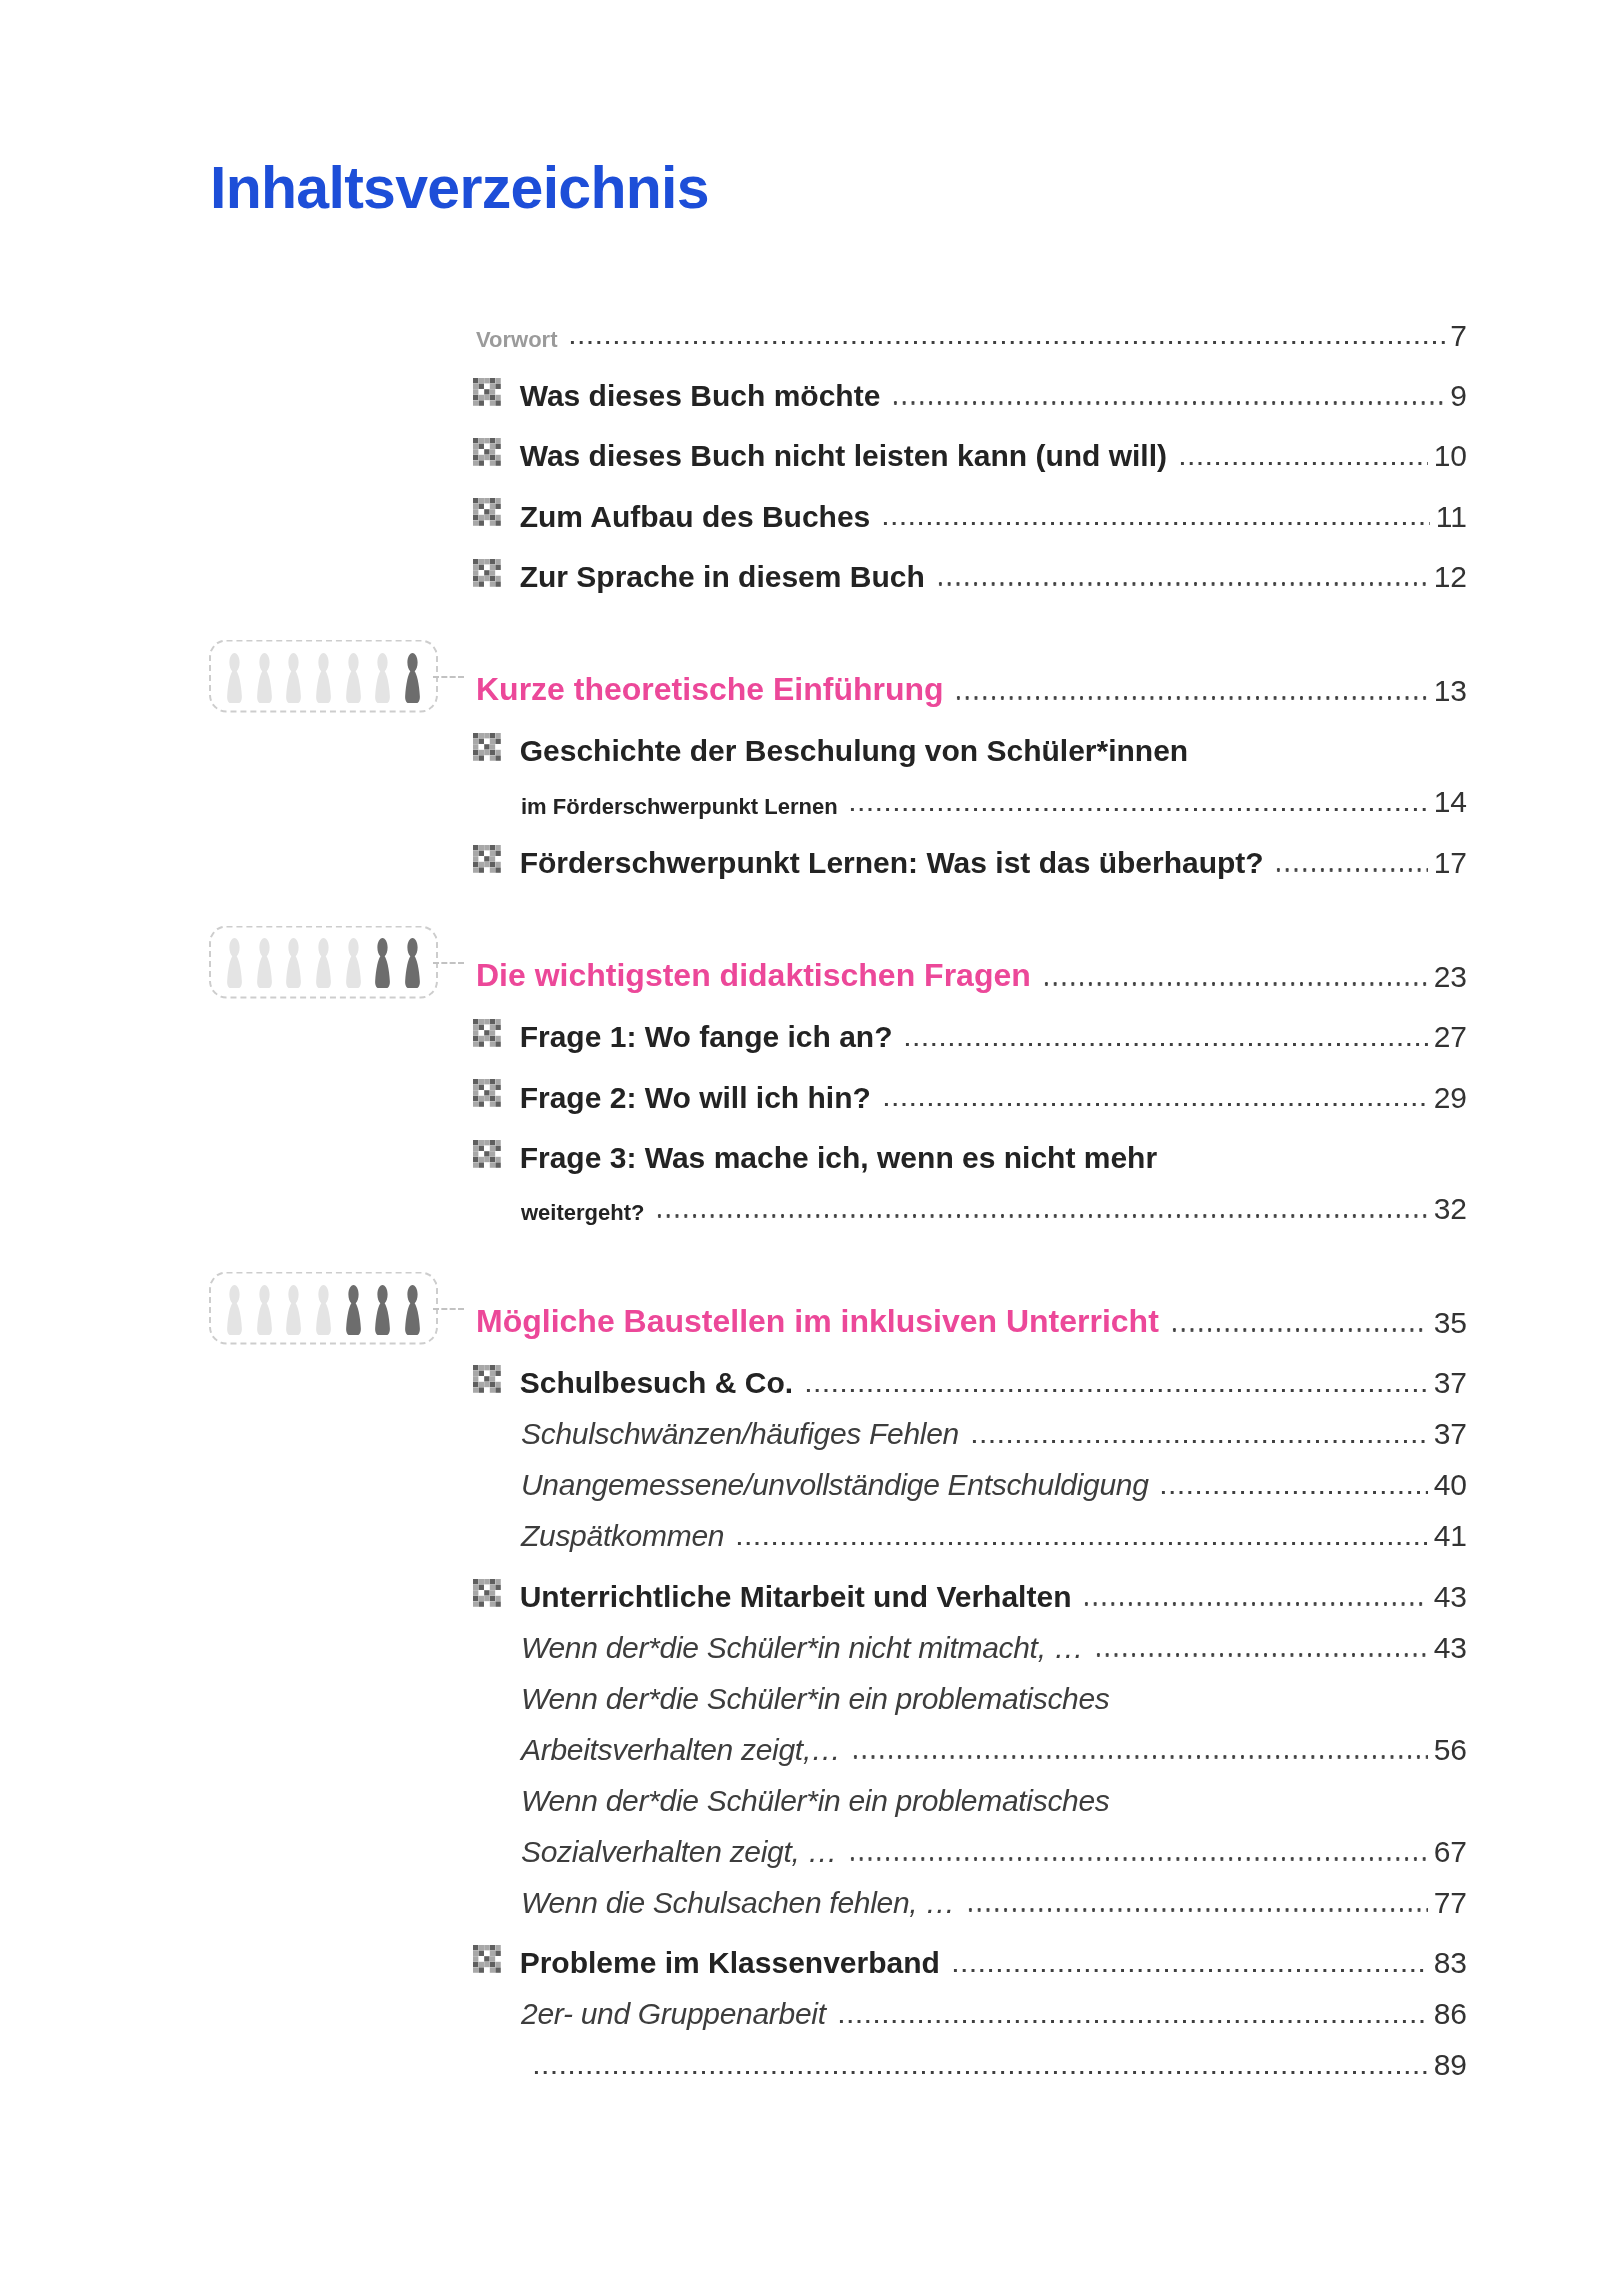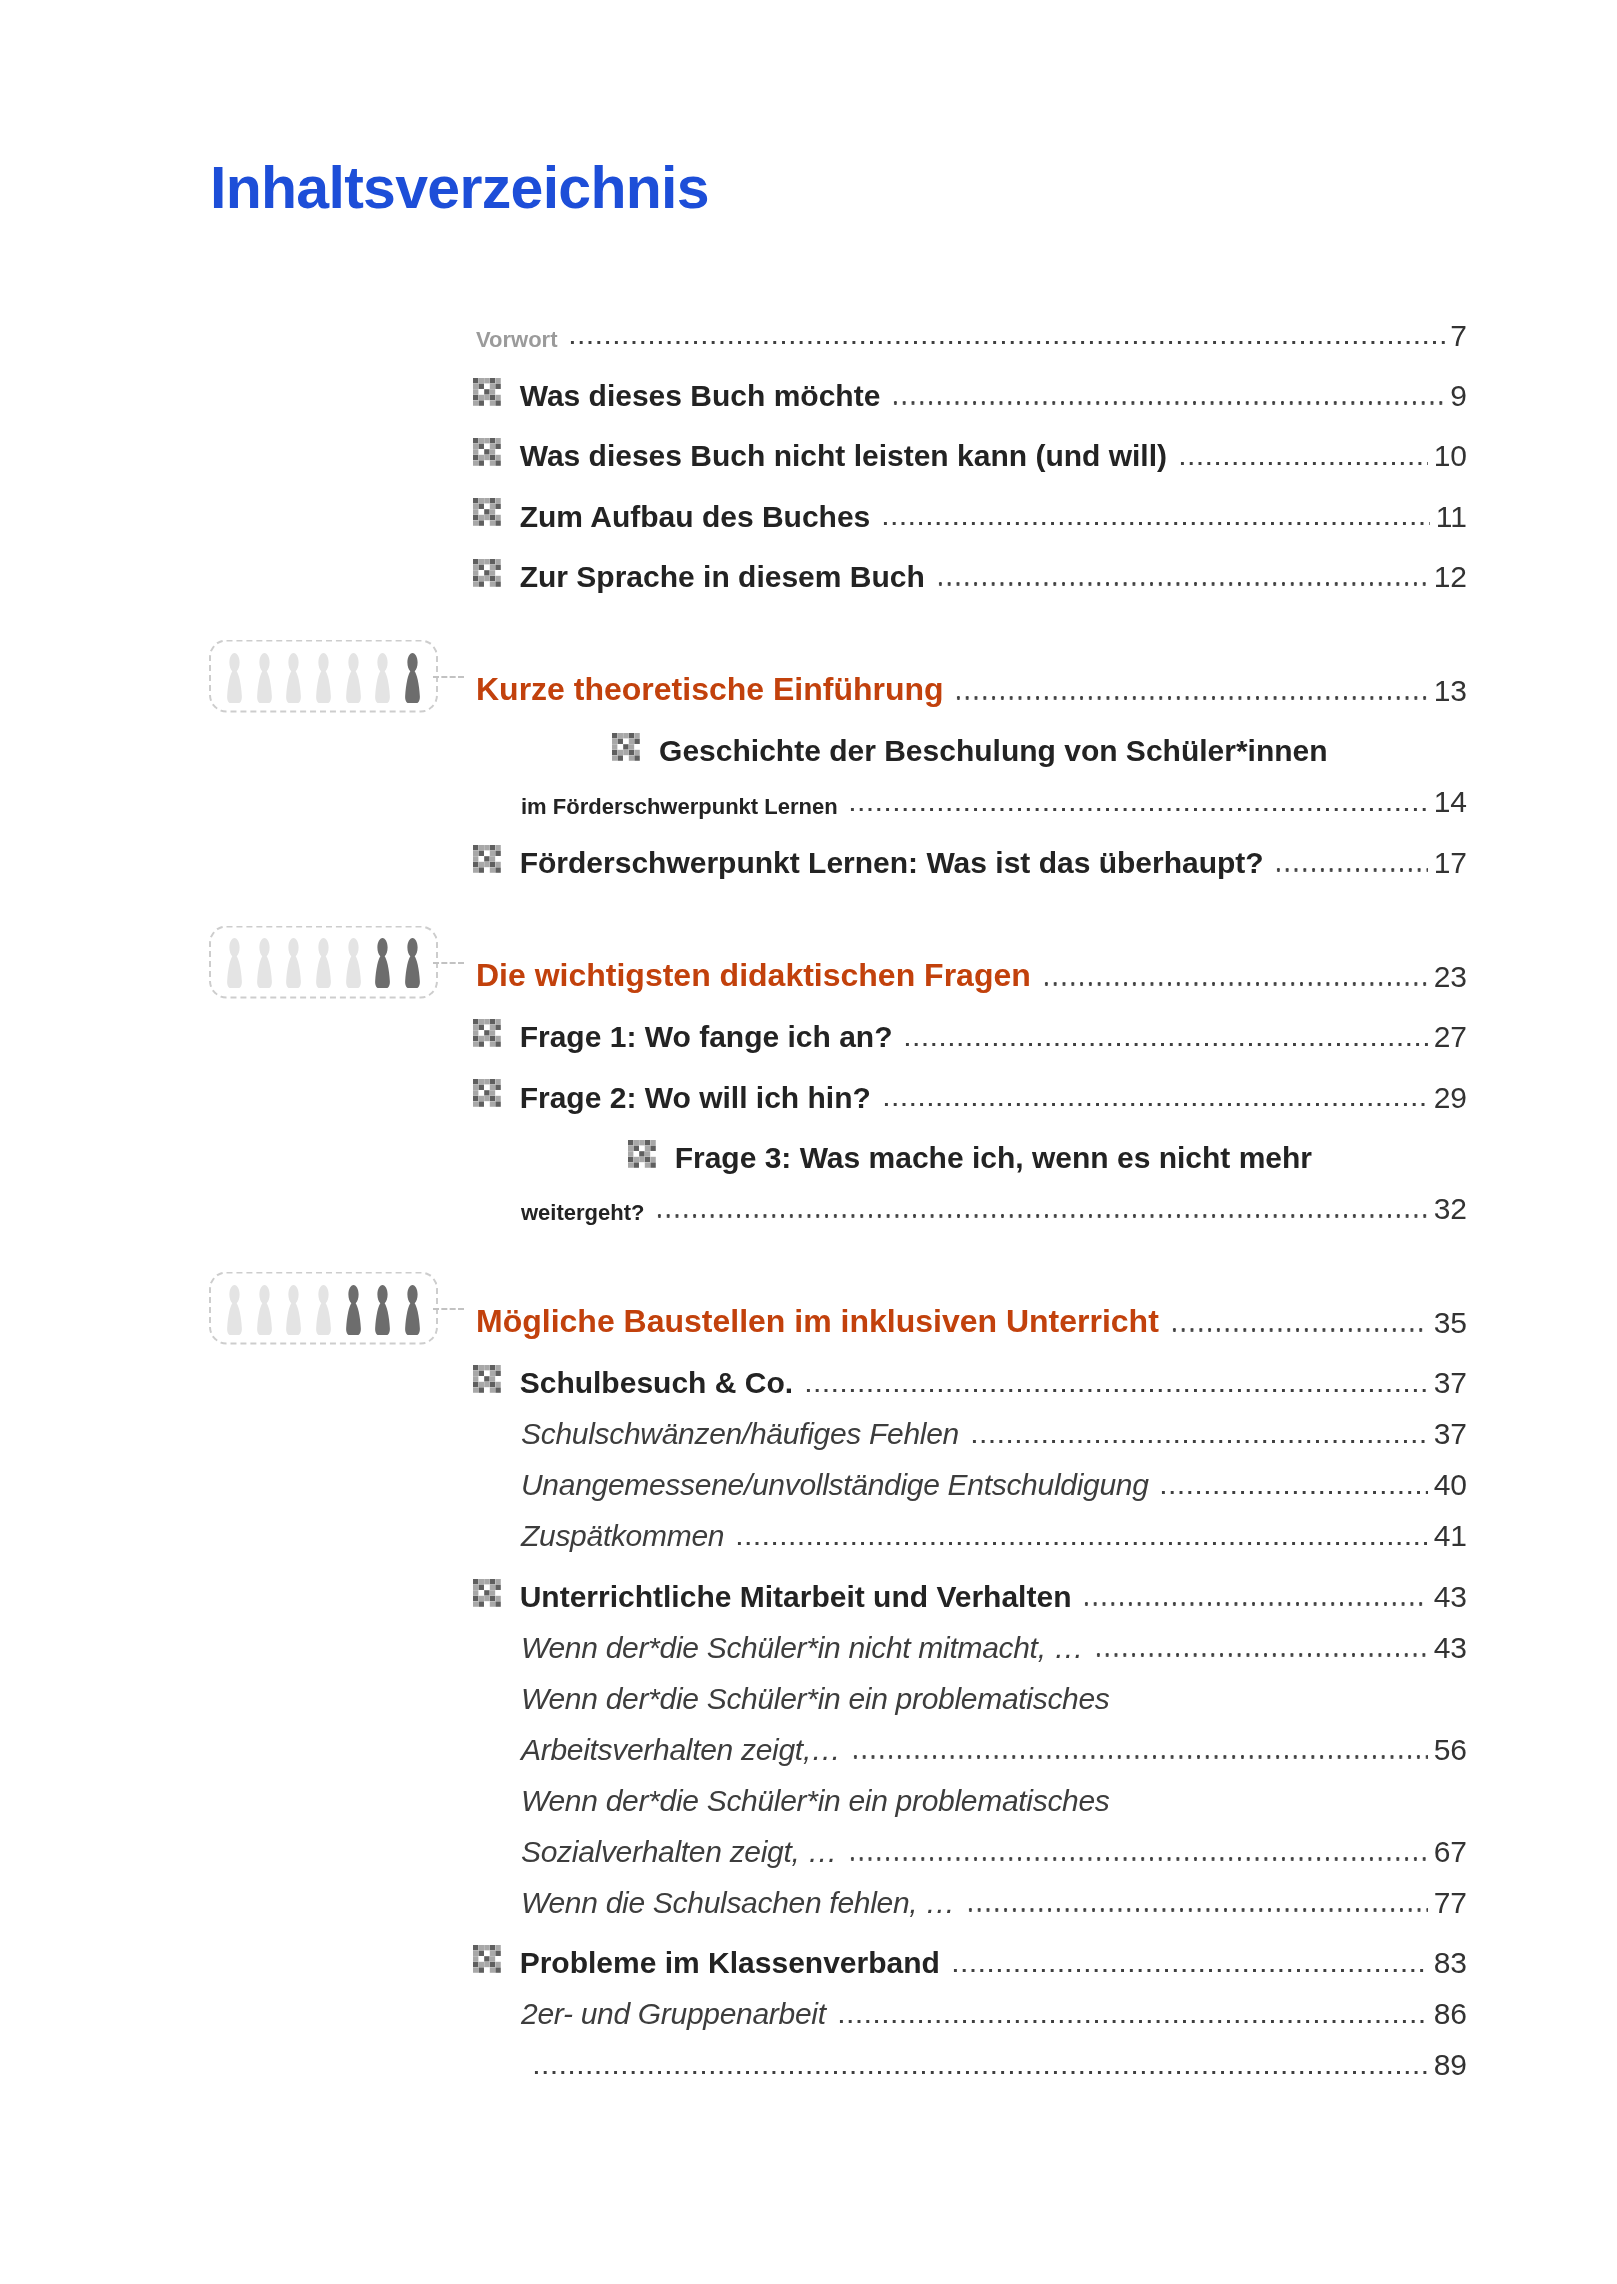--- a/index.html
+++ b/index.html
@@ -11,22 +11,22 @@
     position:absolute;left:210px;top:154px;margin:0;
     font-size:59px;font-weight:bold;color:#1d4ed8;letter-spacing:-0.7px;
   }
   .toc{position:absolute;left:468px;top:300px;width:999px;}
   .row{display:flex;align-items:flex-end;position:relative;}
   .row .txt{line-height:1.05;white-space:nowrap;}
   
   .row.heading{height:51px;padding-left:8px;}
   .row.heading .txt{font-size:22px;font-weight:bold;color:#9b9b9b;}
   .row.section{height:61px;margin-top:53px;padding-left:8px;}
-  .row.section .txt{font-size:32px;font-weight:bold;color:#c2410c;}
-  .row.entry{height:51px;margin-top:9.4px;padding-left:4.7px;justify-content:center;}
+  .row.section .txt{font-size:32px;font-weight:bold;color:#ec4899;}
+  .row.entry{height:51px;margin-top:9.4px;padding-left:4.7px;}
   .row.entry .txt{font-size:30px;font-weight:bold;color:#232323;}
   .row.cont{height:51px;padding-left:53px;}
   .row.cont .txt{font-size:22px;font-weight:bold;color:#232323;}
   .row.sub{height:51px;padding-left:53px;}
   .row.sub .txt{font-size:30px;font-style:italic;color:#3d3d3d;letter-spacing:-0.3px;}
   
   .leader{
     flex:1;height:3.4px;align-self:flex-end;margin:0 5.4px 6.7px 10.8px;
     background-image:radial-gradient(circle,#3f3f3f 1.5px,rgba(0,0,0,0) 1.8px);
     background-size:8.8px 3.4px;background-repeat:repeat-x;background-position:left center;

